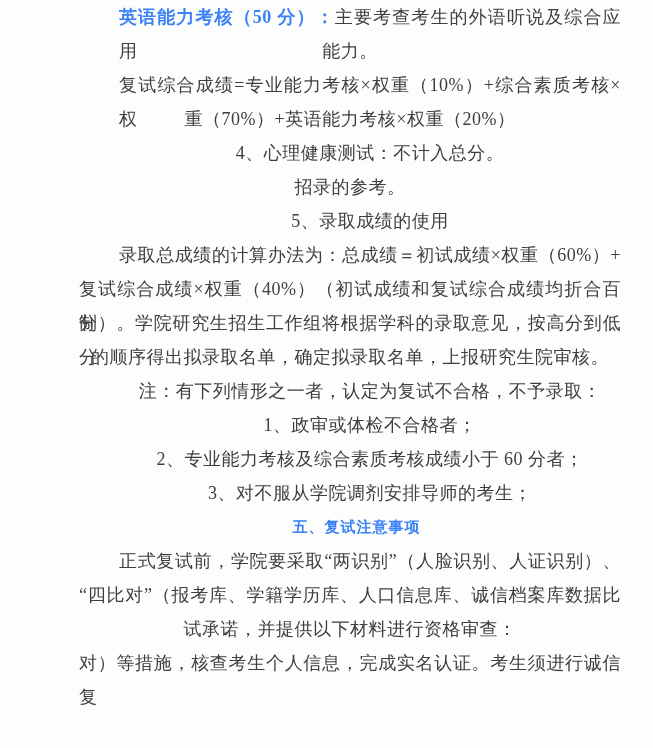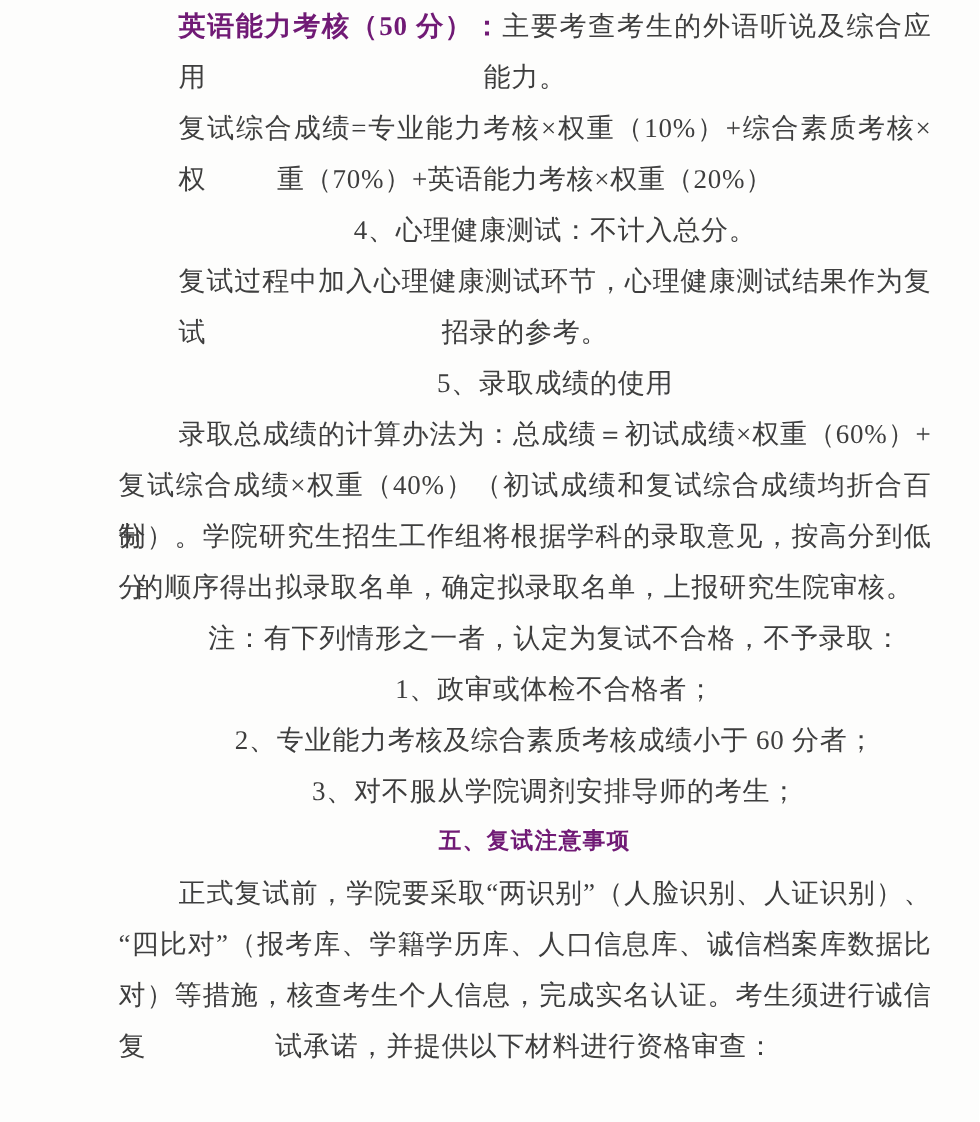--- a/index.html
+++ b/index.html
@@ -41,43 +41,42 @@
   .line.heading {
     font-family: "Liberation Sans", "DejaVu Sans", sans-serif;
     font-weight: 700;
     font-size: 15px;
     color: #2d2d2d;
     padding-left: 13px;
     letter-spacing: 1px;
   }
   .seg-bold {
     font-weight: 700;
-    color: #701a75;
+    color: #3b82f6;
   }
 </style>
 </head>
 <body>
 
 <div class="page">
   <div class="text-block" id="doc">
       <div class="line indent justify"><span class="seg-bold">英语能力考核（50 分）：</span><span>主要考查考生的外语听说及综合应用</span></div>
       <div class="line"><span>能力。</span></div>
       <div class="line indent justify"><span>复试综合成绩=专业能力考核×权重（10%）+综合素质考核×权</span></div>
       <div class="line"><span>重（70%）+英语能力考核×权重（20%）</span></div>
       <div class="line indent"><span>4、心理健康测试：不计入总分。</span></div>
-      <div class="line indent justify"><span>复试过程中加入心理健康测试环节，心理健康测试结果作为复试</span></div>
       <div class="line"><span>招录的参考。</span></div>
       <div class="line indent"><span>5、录取成绩的使用</span></div>
       <div class="line indent justify"><span>录取总成绩的计算办法为：总成绩＝初试成绩×权重（60%）+</span></div>
       <div class="line justify"><span>复试综合成绩×权重（40%）（初试成绩和复试综合成绩均折合百分</span></div>
       <div class="line justify"><span>制）。学院研究生招生工作组将根据学科的录取意见，按高分到低分</span></div>
       <div class="line"><span>的顺序得出拟录取名单，确定拟录取名单，上报研究生院审核。</span></div>
       <div class="line indent"><span>注：有下列情形之一者，认定为复试不合格，不予录取：</span></div>
       <div class="line indent"><span>1、政审或体检不合格者；</span></div>
       <div class="line indent"><span>2、专业能力考核及综合素质考核成绩小于 60 分者；</span></div>
       <div class="line indent"><span>3、对不服从学院调剂安排导师的考生；</span></div>
       <div class="line heading"><span class="seg-bold">五、复试注意事项</span></div>
       <div class="line indent justify"><span>正式复试前，学院要采取“两识别”（人脸识别、人证识别）、</span></div>
       <div class="line justify"><span>“四比对”（报考库、学籍学历库、人口信息库、诚信档案库数据比</span></div>
+      <div class="line"><span>试承诺，并提供以下材料进行资格审查：</span></div>
       <div class="line justify"><span>对）等措施，核查考生个人信息，完成实名认证。考生须进行诚信复</span></div>
-      <div class="line"><span>试承诺，并提供以下材料进行资格审查：</span></div>
     </div>
 </div>
 
 </body></html>

